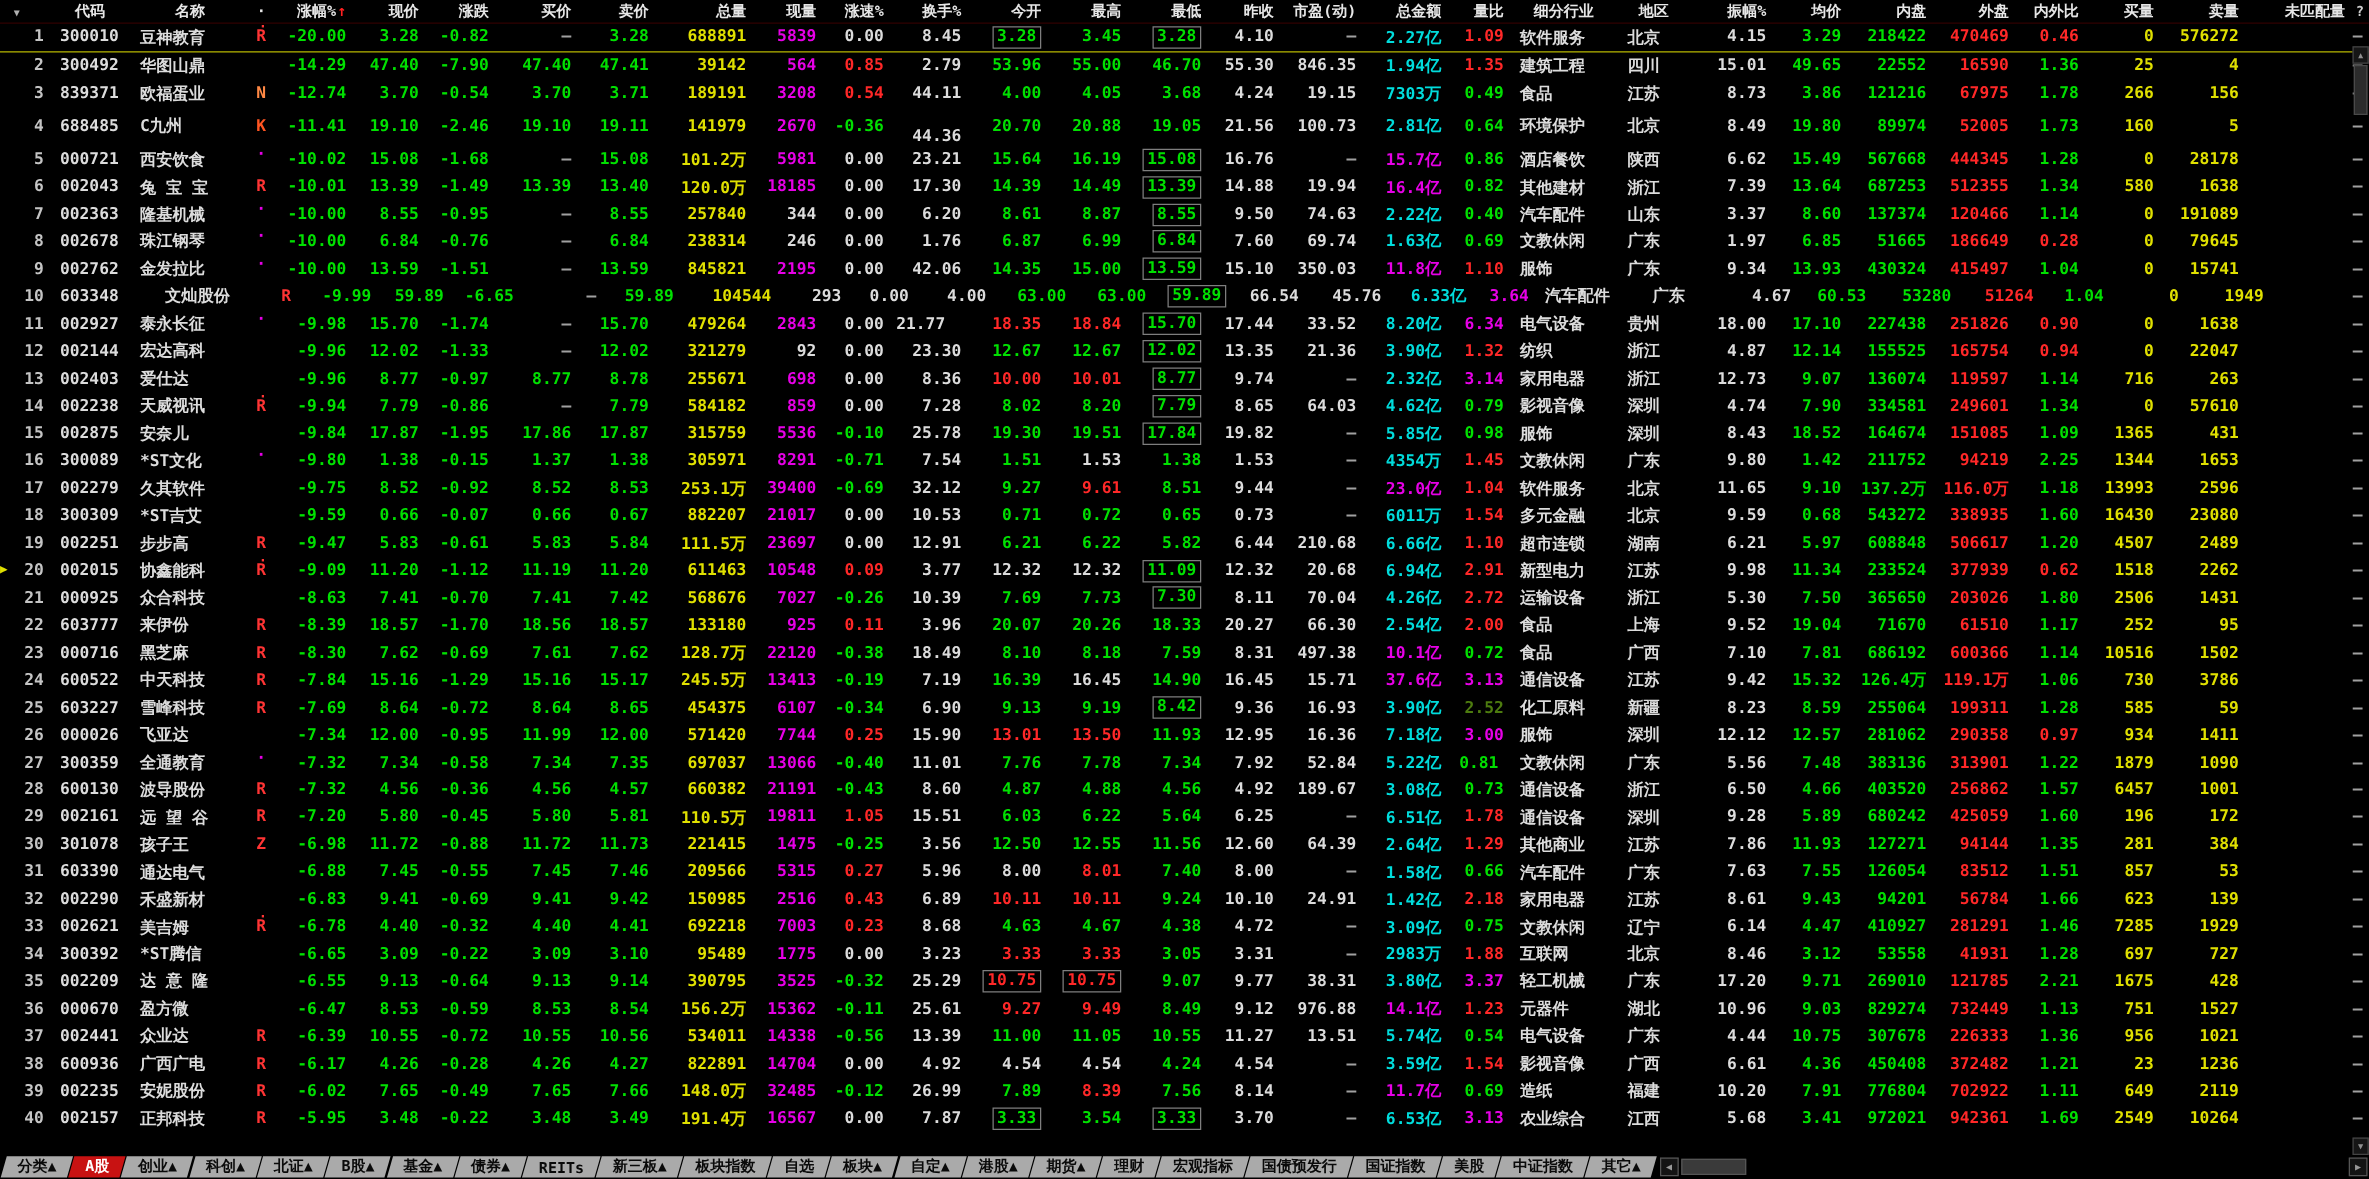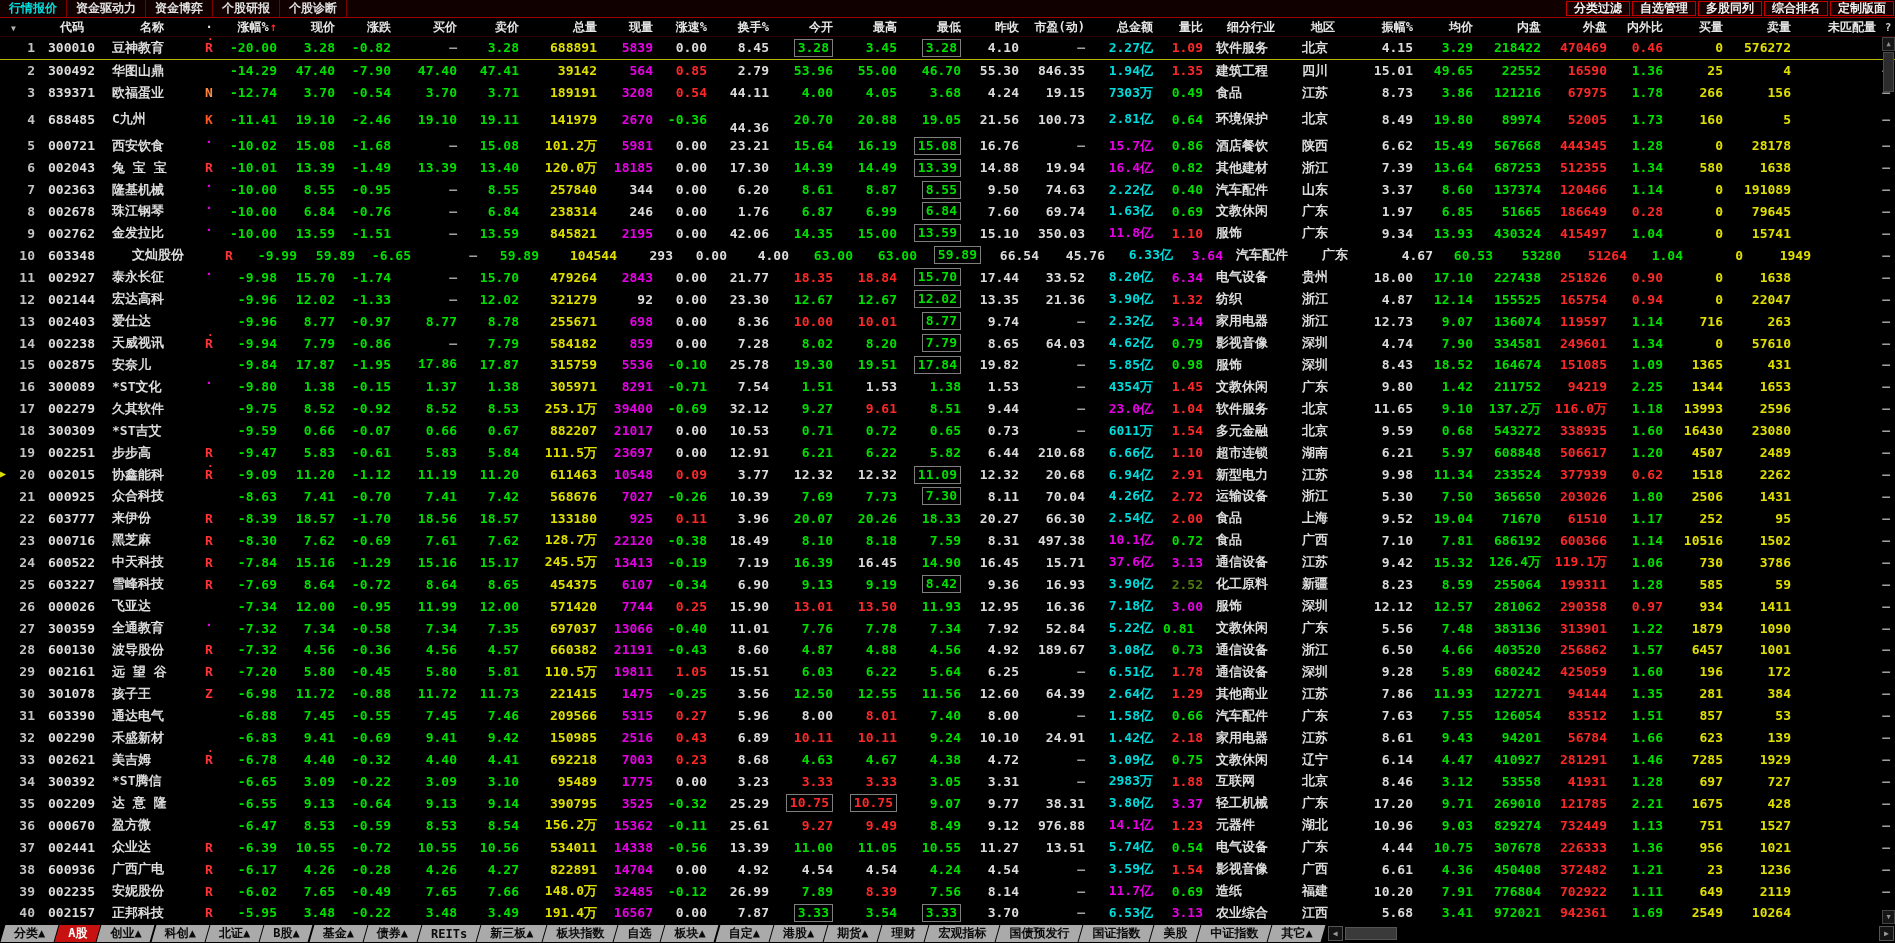--- a/index.html
+++ b/index.html
@@ -34,33 +34,20 @@
 .btab::before{content:'';position:absolute;top:0;left:0;right:0;bottom:0;background:#aaaaaa;transform:skewX(-16deg)}
 .btab>span{position:relative;z-index:1}
 .navbtn{width:15px;height:15px;border:1px solid #555;background:#141414;color:#999;font-size:8px;line-height:13px;text-align:center;margin-left:3px;flex:none}
 .hthumb{width:52px;height:13px;background:#3a3a3a;border:1px solid #555;margin-left:2px;flex:none}
 .navright{position:absolute;right:1px;top:2px;margin:0}
 </style>
 <style>.btab:nth-child(2)::before{background:#c81212}</style></head>
 <body>
 
 <div class="app">
-  <div class="menubar" id="menubar">
-      <div class="mtab" style="color: rgb(0, 224, 224);">行情报价</div>
-      <div class="mtab">资金驱动力</div>
-      <div class="mtab">资金博弈</div>
-      <div class="mtab">个股研报</div>
-      <div class="mtab">个股诊断</div>
-      <div class="msp"></div>
-      <div class="mbtn">分类过滤</div>
-      <div class="mbtn">自选管理</div>
-      <div class="mbtn">多股同列</div>
-      <div class="mbtn">综合排名</div>
-      <div class="mbtn">定制版面</div>
-    </div>
   <div class="thead" id="thead">
       <div class="hcell" style="width: 40px; text-align: left;"><span style="color: rgb(176, 176, 176); font-size: 8px; padding-left: 6px;">▼</span></div>
       <div class="hcell" style="width: 64px; text-align: center;">代码</div>
       <div class="hcell" style="width: 96px; text-align: center;">名称</div>
       <div class="hcell" style="width: 18px; text-align: center;">·</div>
       <div class="hcell" style="width: 64px; text-align: right;">涨幅%<span class="sortarrow" style="color: rgb(255, 32, 32);">↑</span></div>
       <div class="hcell" style="width: 58px; text-align: right;">现价</div>
       <div class="hcell" style="width: 56px; text-align: right;">涨跌</div>
       <div class="hcell" style="width: 66px; text-align: right;">买价</div>
       <div class="hcell" style="width: 62px; text-align: right;">卖价</div>
@@ -414,21 +401,21 @@
         <span class="tcell" style="width: 96px; text-align: left; padding-left: 8px; color: rgb(220, 220, 220);">泰永长征</span>
         <span class="tcell" style="width: 18px; text-align: center; color: rgb(230, 0, 230);"><span style="display: inline-block; transform: translateY(-4px);">·</span></span>
         <span class="tcell" style="width: 64px; text-align: right; color: rgb(0, 224, 0);">-9.98</span>
         <span class="tcell" style="width: 58px; text-align: right; color: rgb(0, 224, 0);">15.70</span>
         <span class="tcell" style="width: 56px; text-align: right; color: rgb(0, 224, 0);">-1.74</span>
         <span class="tcell" style="width: 66px; text-align: right; color: rgb(160, 160, 160);">–</span>
         <span class="tcell" style="width: 62px; text-align: right; color: rgb(0, 224, 0);">15.70</span>
         <span class="tcell" style="width: 78px; text-align: right; color: rgb(224, 224, 0);">479264</span>
         <span class="tcell" style="width: 56px; text-align: right; color: rgb(230, 0, 230);">2843</span>
         <span class="tcell" style="width: 54px; text-align: right; color: rgb(220, 220, 220);">0.00</span>
-        <span class="tcell" style="width: 62px; text-align: right; color: rgb(220, 220, 220);">21.77</span>
+        <span class="tcell" style="width: 62px; color: rgb(220, 220, 220);">21.77</span>
         <span class="tcell" style="width: 64px; text-align: right; color: rgb(255, 40, 40);">18.35</span>
         <span class="tcell" style="width: 64px; text-align: right; color: rgb(255, 40, 40);">18.84</span>
         <span class="tcell" style="width: 64px; text-align: right; color: rgb(0, 224, 0);"><span class="boxed" style="border-color: rgb(126, 126, 126);">15.70</span></span>
         <span class="tcell" style="width: 58px; text-align: right; color: rgb(220, 220, 220);">17.44</span>
         <span class="tcell" style="width: 66px; text-align: right; color: rgb(220, 220, 220);">33.52</span>
         <span class="tcell" style="width: 68px; text-align: right; color: rgb(0, 220, 220);">8.20亿</span>
         <span class="tcell" style="width: 50px; text-align: right; color: rgb(230, 0, 230);">6.34</span>
         <span class="tcell" style="width: 86px; text-align: left; padding-left: 8px; color: rgb(220, 220, 220);">电气设备</span>
         <span class="tcell" style="width: 58px; text-align: left; padding-left: 8px; color: rgb(220, 220, 220);">贵州</span>
         <span class="tcell" style="width: 66px; text-align: right; color: rgb(220, 220, 220);">18.00</span>
@@ -537,21 +524,21 @@
         <span class="tcell" style="width: 80px; flex: 1 1 0%; text-align: right; color: rgb(160, 160, 160);">–</span>
       </div>
       <div class="trow">
         <span class="tcell" style="width: 40px; text-align: right; color: rgb(196, 196, 196);">15</span>
         <span class="tcell" style="width: 64px; text-align: left; padding-left: 8px; color: rgb(220, 220, 220);">002875</span>
         <span class="tcell" style="width: 96px; text-align: left; padding-left: 8px; color: rgb(220, 220, 220);">安奈儿</span>
         <span class="tcell" style="width: 18px; text-align: center; color: rgb(160, 160, 160);"></span>
         <span class="tcell" style="width: 64px; text-align: right; color: rgb(0, 224, 0);">-9.84</span>
         <span class="tcell" style="width: 58px; text-align: right; color: rgb(0, 224, 0);">17.87</span>
         <span class="tcell" style="width: 56px; text-align: right; color: rgb(0, 224, 0);">-1.95</span>
-        <span class="tcell" style="width: 66px; text-align: right; color: rgb(0, 224, 0); font-family: Liberation Mono, monospace;">17.86</span>
+        <span class="tcell" style="width: 66px; text-align: right; color: rgb(0, 224, 0);">17.86</span>
         <span class="tcell" style="width: 62px; text-align: right; color: rgb(0, 224, 0);">17.87</span>
         <span class="tcell" style="width: 78px; text-align: right; color: rgb(224, 224, 0);">315759</span>
         <span class="tcell" style="width: 56px; text-align: right; color: rgb(230, 0, 230);">5536</span>
         <span class="tcell" style="width: 54px; text-align: right; color: rgb(0, 224, 0);">-0.10</span>
         <span class="tcell" style="width: 62px; text-align: right; color: rgb(220, 220, 220);">25.78</span>
         <span class="tcell" style="width: 64px; text-align: right; color: rgb(0, 224, 0);">19.30</span>
         <span class="tcell" style="width: 64px; text-align: right; color: rgb(0, 224, 0);">19.51</span>
         <span class="tcell" style="width: 64px; text-align: right; color: rgb(0, 224, 0);"><span class="boxed" style="border-color: rgb(126, 126, 126);">17.84</span></span>
         <span class="tcell" style="width: 58px; text-align: right; color: rgb(220, 220, 220);">19.82</span>
         <span class="tcell" style="width: 66px; text-align: right; color: rgb(160, 160, 160);">–</span>
@@ -934,21 +921,21 @@
         <span class="tcell" style="width: 78px; text-align: right; color: rgb(224, 224, 0);">697037</span>
         <span class="tcell" style="width: 56px; text-align: right; color: rgb(230, 0, 230);">13066</span>
         <span class="tcell" style="width: 54px; text-align: right; color: rgb(0, 224, 0);">-0.40</span>
         <span class="tcell" style="width: 62px; text-align: right; color: rgb(220, 220, 220);">11.01</span>
         <span class="tcell" style="width: 64px; text-align: right; color: rgb(0, 224, 0);">7.76</span>
         <span class="tcell" style="width: 64px; text-align: right; color: rgb(0, 224, 0);">7.78</span>
         <span class="tcell" style="width: 64px; text-align: right; color: rgb(0, 224, 0);">7.34</span>
         <span class="tcell" style="width: 58px; text-align: right; color: rgb(220, 220, 220);">7.92</span>
         <span class="tcell" style="width: 66px; text-align: right; color: rgb(220, 220, 220);">52.84</span>
         <span class="tcell" style="width: 68px; text-align: right; color: rgb(0, 220, 220);">5.22亿</span>
-        <span class="tcell" style="width: 50px; text-align: left; color: rgb(0, 224, 0);">0.81</span>
+        <span class="tcell" style="width: 50px; text-align: center; color: rgb(0, 224, 0);">0.81</span>
         <span class="tcell" style="width: 86px; text-align: left; padding-left: 8px; color: rgb(220, 220, 220);">文教休闲</span>
         <span class="tcell" style="width: 58px; text-align: left; padding-left: 8px; color: rgb(220, 220, 220);">广东</span>
         <span class="tcell" style="width: 66px; text-align: right; color: rgb(220, 220, 220);">5.56</span>
         <span class="tcell" style="width: 60px; text-align: right; color: rgb(0, 224, 0);">7.48</span>
         <span class="tcell" style="width: 68px; text-align: right; color: rgb(0, 224, 0);">383136</span>
         <span class="tcell" style="width: 66px; text-align: right; color: rgb(255, 40, 40);">313901</span>
         <span class="tcell" style="width: 56px; text-align: right; color: rgb(0, 224, 0);">1.22</span>
         <span class="tcell" style="width: 60px; text-align: right; color: rgb(224, 224, 0);">1879</span>
         <span class="tcell" style="width: 68px; text-align: right; color: rgb(224, 224, 0);">1090</span>
         <span class="tcell" style="width: 80px; flex: 1 1 0%; text-align: right; color: rgb(160, 160, 160);">–</span>

